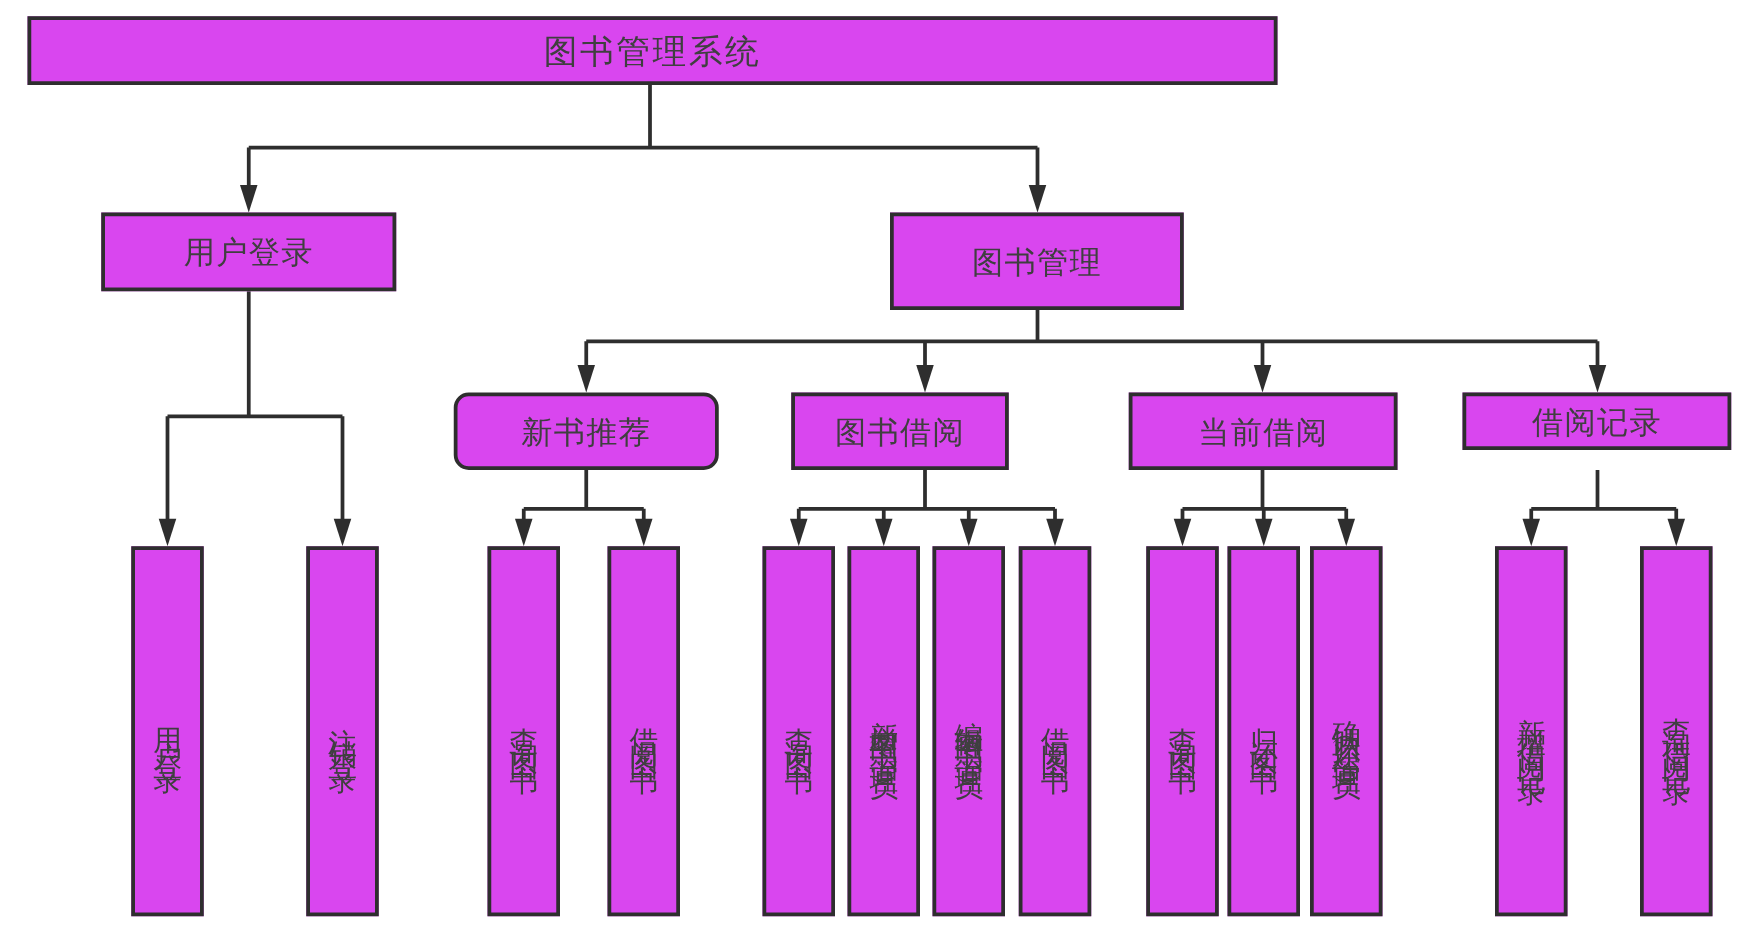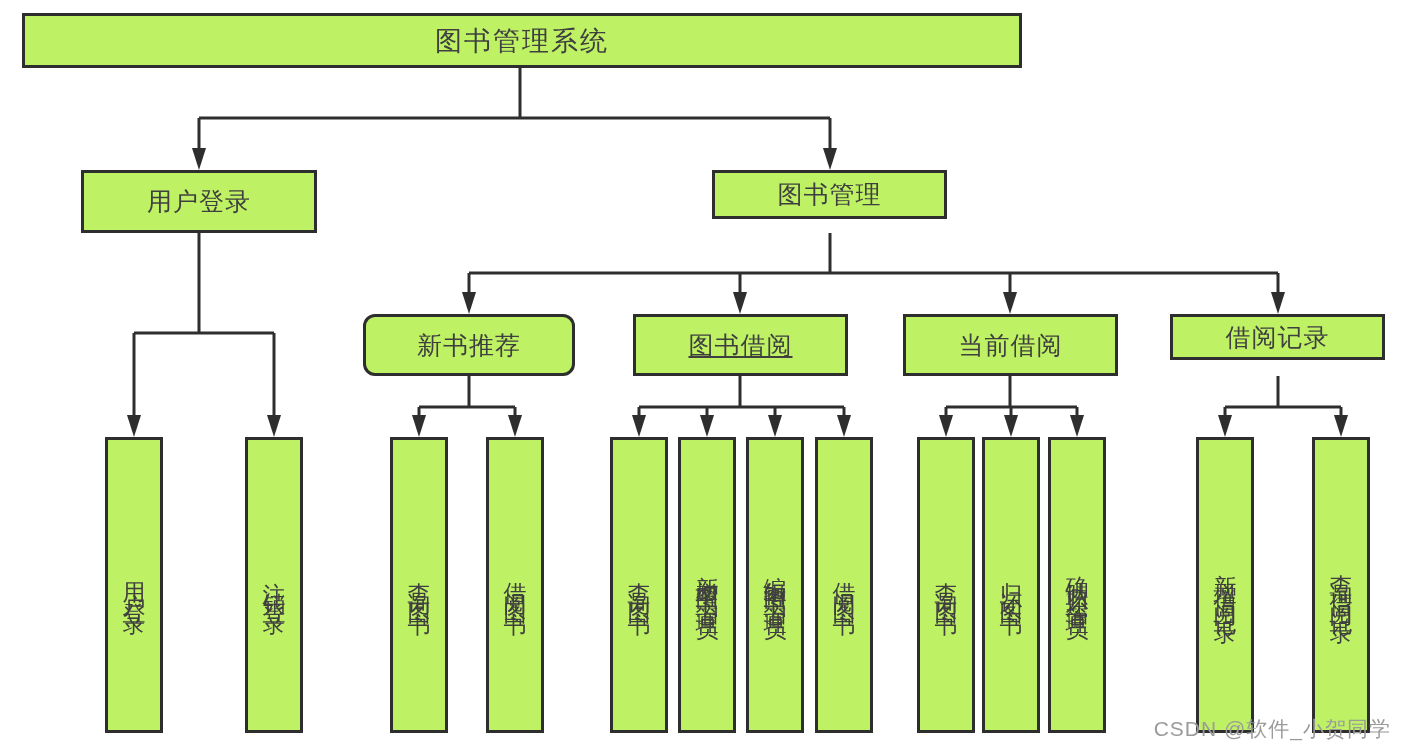--- a/index.html
+++ b/index.html
@@ -8,21 +8,21 @@
     width:1405px;height:747px;
     background:#ffffff;
     font-family:"Liberation Sans","DejaVu Sans",sans-serif;
     overflow:hidden;
   }
   #wires{position:absolute;left:0;top:0;width:1405px;height:747px;}
   .node{
     position:absolute;
     box-sizing:border-box;
     border:3px solid #2e2e2e;
-    background:#bef264;
+    background:#d946ef;
     display:flex;align-items:center;justify-content:center;
     color:#3f3f3f;
   }
   .h-node{font-size:25px;letter-spacing:1px;}
   .root-node{font-size:27px;letter-spacing:2px;}
   .leaf{
     width:58px;height:296px;top:437px;
   }
   .leaf span{
     writing-mode:vertical-rl;
@@ -91,28 +91,28 @@
     </g>
   </svg>
 
   <div class="node root-node" style="left:22px;top:13px;width:1000px;height:55px;">
     <span>图书管理系统</span>
   </div>
 
   <div class="node h-node" style="left:81px;top:170px;width:236px;height:63px;">
     <span>用户登录</span>
   </div>
-  <div class="node h-node" style="left:712px;top:170px;width:235px;height:49px;">
+  <div class="node h-node" style="left:712px;top:170px;width:235px;height:78px;">
     <span>图书管理</span>
   </div>
 
   <div class="node h-node" style="left:363px;top:314px;width:212px;height:62px;border-radius:12px;">
     <span>新书推荐</span>
   </div>
-  <div class="node h-node" style="left:633px;top:314px;width:215px;height:62px;text-decoration:underline;">
+  <div class="node h-node" style="left:633px;top:314px;width:174px;height:62px;">
     <span>图书借阅</span>
   </div>
   <div class="node h-node" style="left:903px;top:314px;width:215px;height:62px;">
     <span>当前借阅</span>
   </div>
   <div class="node h-node" style="left:1170px;top:314px;width:215px;height:46px;">
     <span>借阅记录</span>
   </div>
 
   <div class="node leaf ls-s" style="left:105px;">
@@ -152,15 +152,14 @@
     <span>确认归还（管理员）</span>
   </div>
 
   <div class="node leaf ls-m" style="left:1196px;">
     <span>新增借阅记录</span>
   </div>
   <div class="node leaf ls-m" style="left:1312px;">
     <span>查询借阅记录</span>
   </div>
 
-  <div class="watermark">CSDN @软件_小贺同学</div>
 
 </div>
 
 </body></html>

